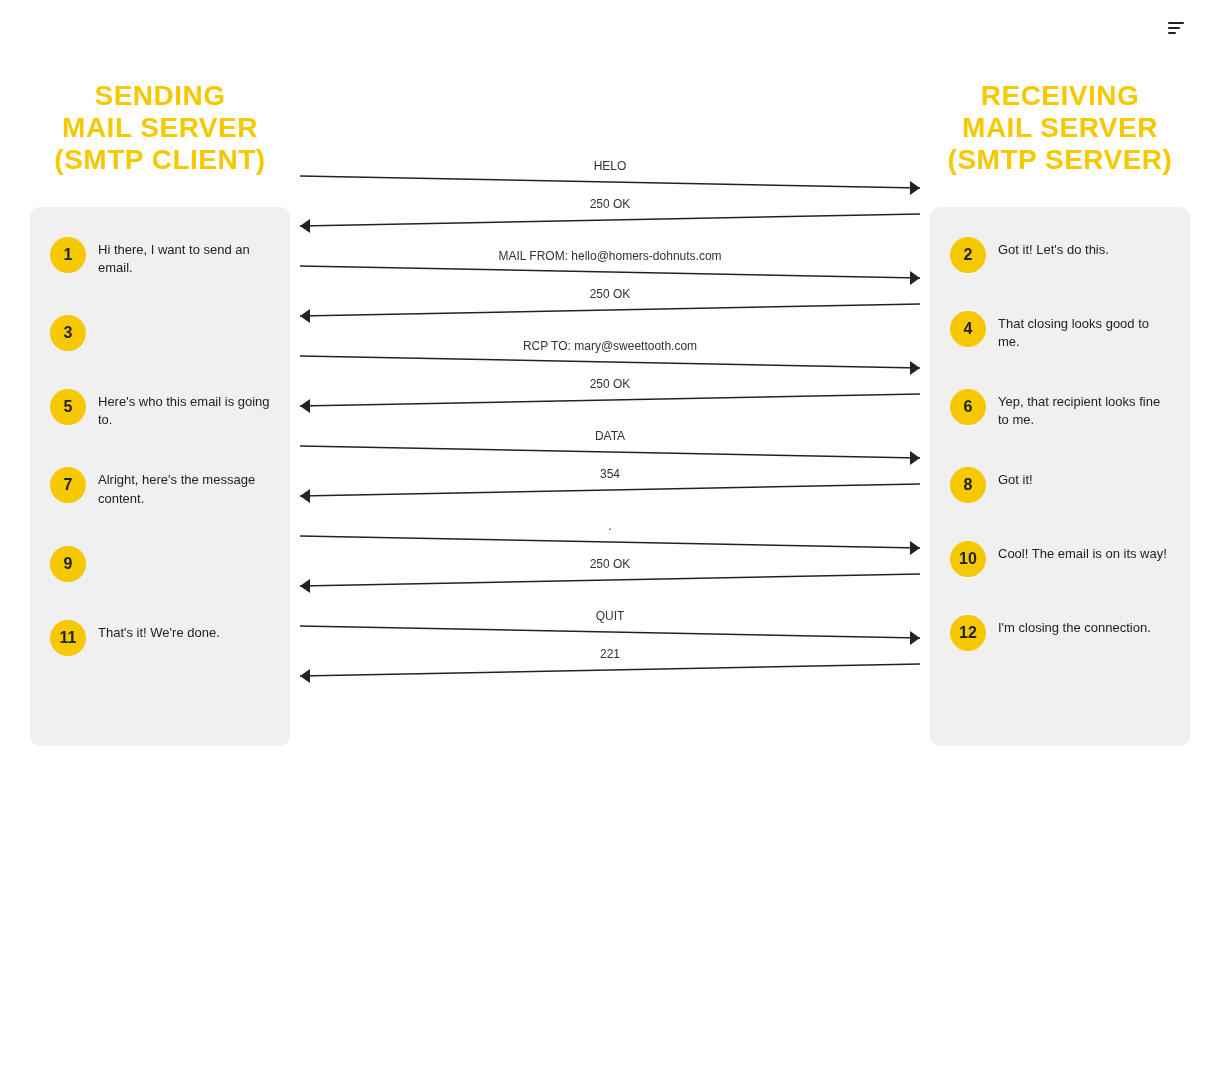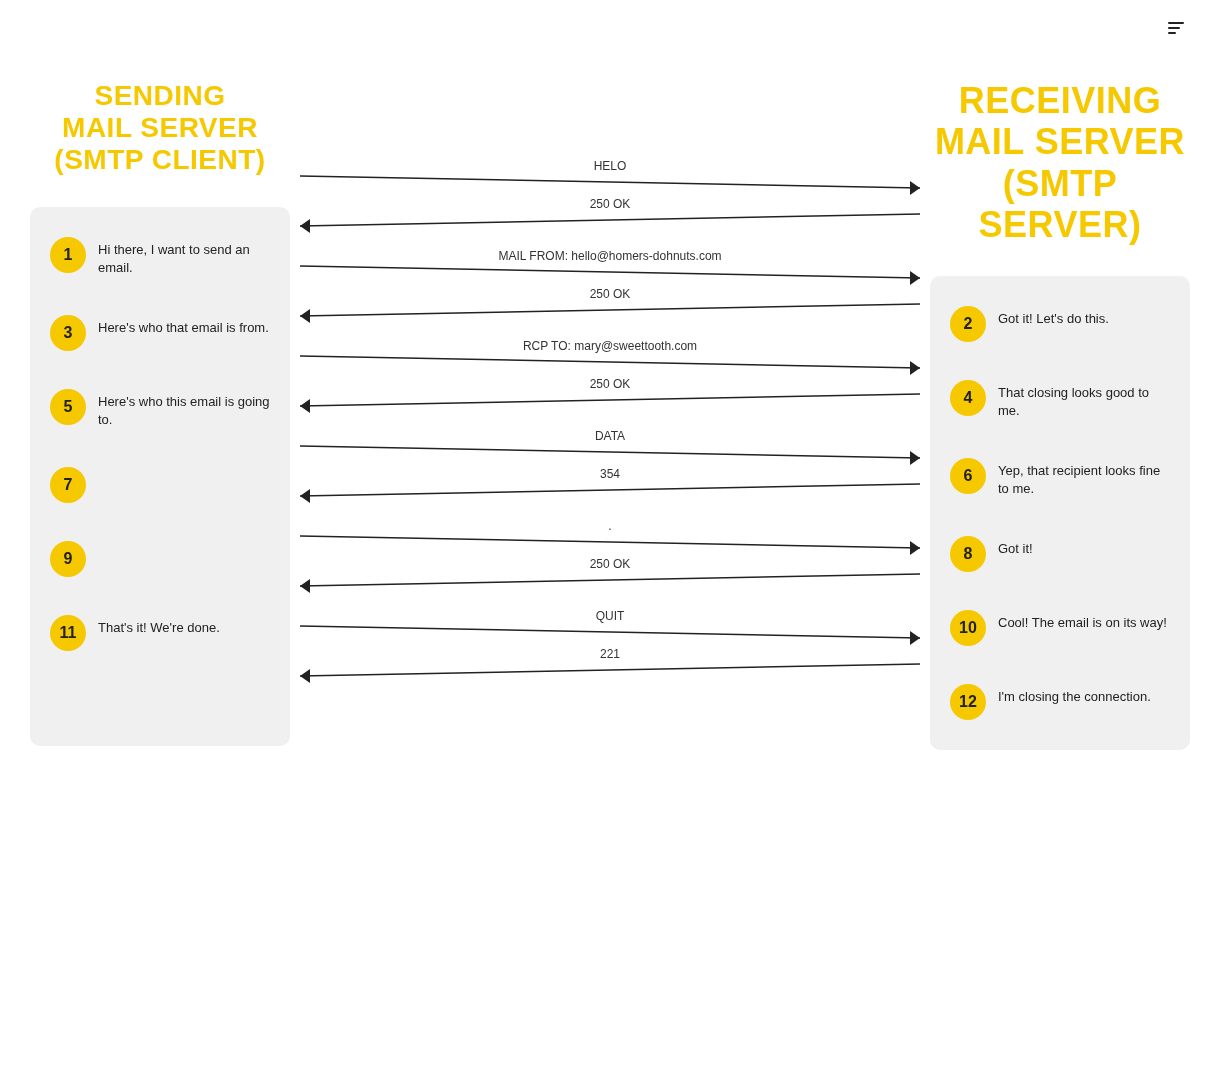--- a/index.html
+++ b/index.html
@@ -78,21 +78,21 @@
     
     .right-panel {
       width: 260px;
       display: flex;
       flex-direction: column;
       gap: 0;
     }
 
     .right-title {
       color: #f5c800;
-      font-size: 36px;
+      font-size: 28px;
       font-weight: 900;
       text-transform: uppercase;
       line-height: 1.15;
       text-align: center;
       margin-bottom: 30px;
       letter-spacing: 0.5px;
     }
 
     .right-steps {
       background: #f0f0f0;
@@ -158,28 +158,28 @@
   <div class="left-panel">
     <div class="left-title">SENDING<br>MAIL SERVER<br>(SMTP CLIENT)</div>
     <div class="left-steps">
 
     <div class="step-item">
     <div class="step-badge">1</div>
     <div class="step-text">Hi there, I want to send an email.</div>
   </div>
         <div class="step-item">
     <div class="step-badge">3</div>
-    <div class="step-text">Here's who that email is from.</div>
   </div>
         <div class="step-item">
     <div class="step-badge">5</div>
     <div class="step-text">Here's who this email is going to.</div>
   </div>
         <div class="step-item">
     <div class="step-badge">7</div>
+    <div class="step-text">Alright, here's the message content.</div>
   </div>
         <div class="step-item">
     <div class="step-badge">9</div>
   </div>
         <div class="step-item">
     <div class="step-badge">11</div>
     <div class="step-text">That's it! We're done.</div>
   </div>
       </div>
   </div>

